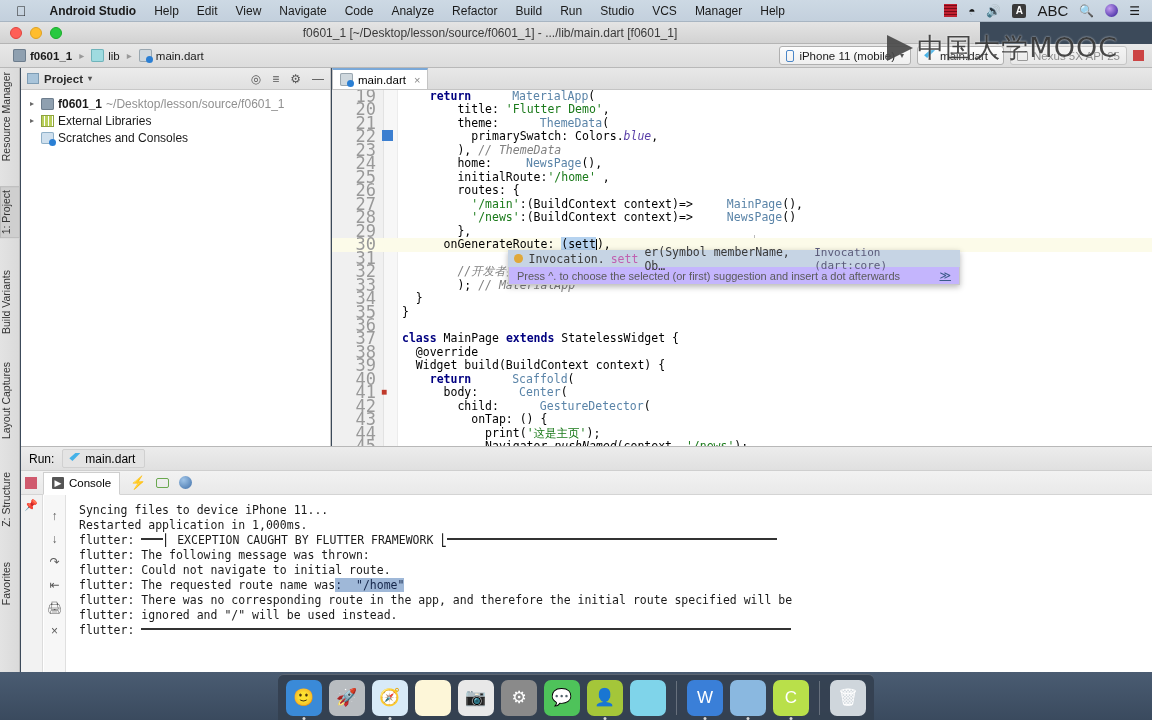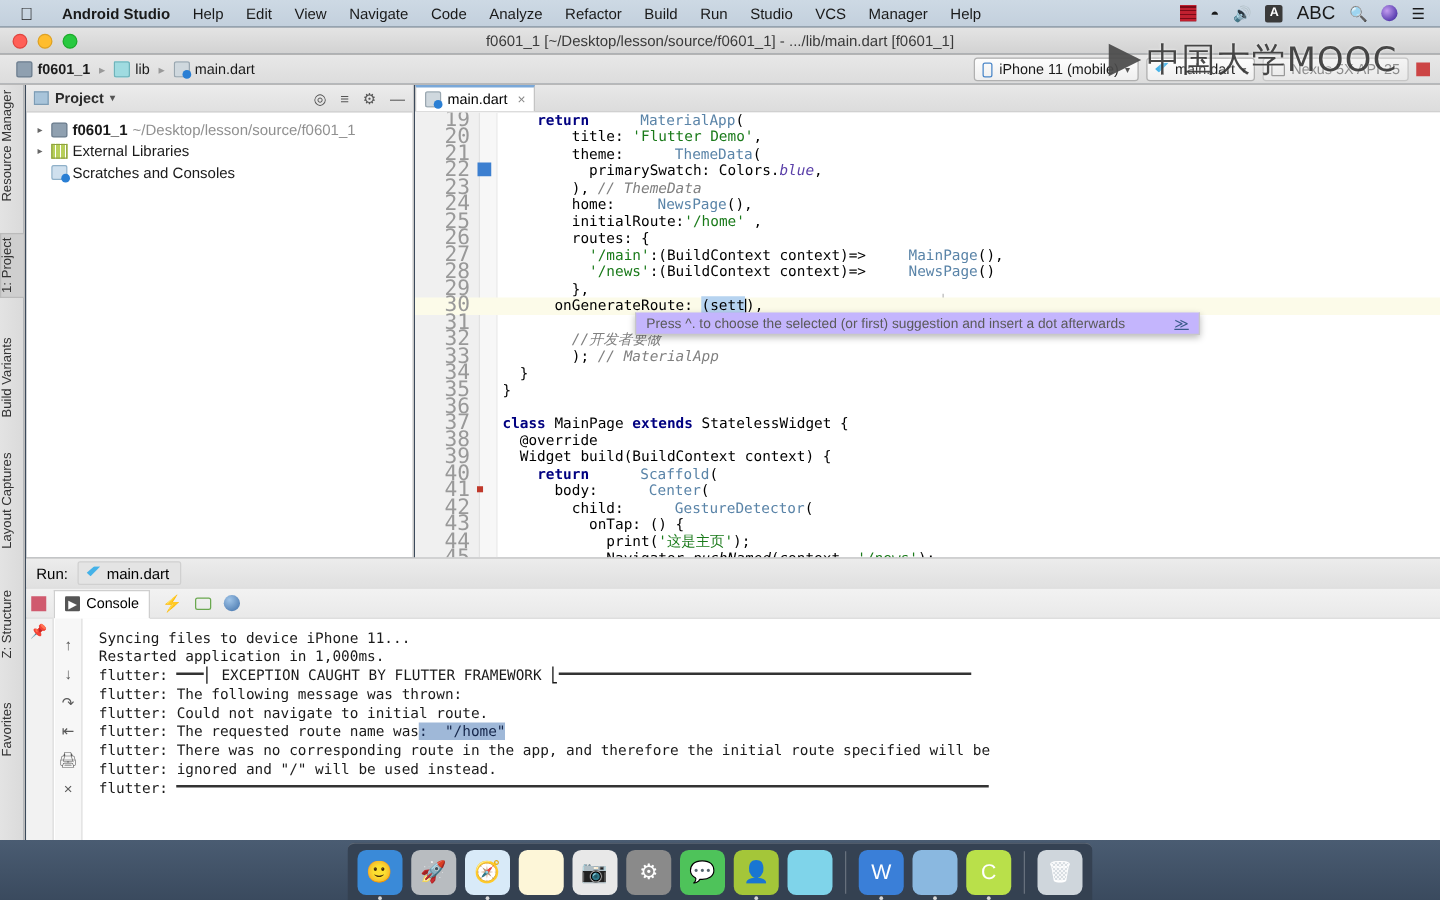--- a/index.html
+++ b/index.html
@@ -25,21 +25,21 @@
   .mb-icon { font-size: 12px; display: inline-block; }
   .redbox { width: 13px; height: 13px; background: #aa1122;
             background-image: repeating-linear-gradient(0deg,#c02030 0 2px,#7a0a18 2px 3px); }
   .abox { width: 14px; height: 14px; background: #3a3a3a; color: #fff; font-size: 10px;
           text-align: center; line-height: 14px; border-radius: 2px; font-weight: bold; }
   .siri { width: 13px; height: 13px; border-radius: 50%;
           background: radial-gradient(circle at 35% 35%, #c39cf0, #5a3fb0 70%, #2a1d70); }
 
   
   .titlebar {
-    position: absolute; top: 22px; left: 0; width: 1152px; height: 22px;
+    position: absolute; top: 22px; left: 0; width: 980px; height: 22px;
     background: linear-gradient(#e4e4e4, #d2d2d2);
     border-bottom: 1px solid #b4b4b4;
     display: flex; align-items: center;
   }
   .traffic { display: flex; gap: 8px; padding-left: 10px; }
   .dot { width: 12px; height: 12px; border-radius: 50%; }
   .dot.r { background: #ff5f57; border: 1px solid #e0443e; }
   .dot.y { background: #ffbd2e; border: 1px solid #dea123; }
   .dot.g { background: #28c940; border: 1px solid #1aab29; }
   .wintitle {
@@ -441,20 +441,27 @@
       <div class="fold"></div>
 
       <div class="foldline" style="left:422px; top:145px; height:13px;"></div>
 
       <div class="bluemark" style="top:40px"></div>
       <div class="breakp" style="top:296px">■</div>
 
       <div class="codelines" id="codelines"><div class="ln"><span class="num">19</span><span class="txt">    <span class="kw">return</span> <span class="typ">MaterialApp</span>(</span></div><div class="ln"><span class="num">20</span><span class="txt">        title: <span class="str">'Flutter Demo'</span>,</span></div><div class="ln"><span class="num">21</span><span class="txt">        theme: <span class="typ">ThemeData</span>(</span></div><div class="ln"><span class="num">22</span><span class="txt">          primarySwatch: Colors.<span class="cnst">blue</span>,</span></div><div class="ln"><span class="num">23</span><span class="txt">        ), <span class="cmt">// ThemeData</span></span></div><div class="ln"><span class="num">24</span><span class="txt">        home:<span class="typ">NewsPage</span>(),</span></div><div class="ln"><span class="num">25</span><span class="txt">        initialRoute:<span class="str">'/home'</span> ,</span></div><div class="ln"><span class="num">26</span><span class="txt">        routes: {</span></div><div class="ln"><span class="num">27</span><span class="txt">          <span class="str">'/main'</span>:(BuildContext context)=&gt;<span class="typ">MainPage</span>(),</span></div><div class="ln"><span class="num">28</span><span class="txt">          <span class="str">'/news'</span>:(BuildContext context)=&gt;<span class="typ">NewsPage</span>()</span></div><div class="ln"><span class="num">29</span><span class="txt">        },</span></div><div class="ln hl"><span class="num">30</span><span class="txt">      onGenerateRoute: <span class="selbox">(sett</span><span class="caret-mark"></span>),</span></div><div class="ln"><span class="num">31</span><span class="txt"></span></div><div class="ln"><span class="num">32</span><span class="txt">        <span class="cmt">//开发者要做</span></span></div><div class="ln"><span class="num">33</span><span class="txt">        ); <span class="cmt">// MaterialApp</span></span></div><div class="ln"><span class="num">34</span><span class="txt">  }</span></div><div class="ln"><span class="num">35</span><span class="txt">}</span></div><div class="ln"><span class="num">36</span><span class="txt"></span></div><div class="ln"><span class="num">37</span><span class="txt"><span class="kw">class</span> MainPage <span class="kw">extends</span> StatelessWidget {</span></div><div class="ln"><span class="num">38</span><span class="txt">  @override</span></div><div class="ln"><span class="num">39</span><span class="txt">  Widget build(BuildContext context) {</span></div><div class="ln"><span class="num">40</span><span class="txt">    <span class="kw">return</span> <span class="typ">Scaffold</span>(</span></div><div class="ln"><span class="num">41</span><span class="txt">      body: <span class="typ">Center</span>(</span></div><div class="ln"><span class="num">42</span><span class="txt">        child: <span class="typ">GestureDetector</span>(</span></div><div class="ln"><span class="num">43</span><span class="txt">          onTap: () {</span></div><div class="ln"><span class="num">44</span><span class="txt">            print(<span class="str">'这是主页'</span>);</span></div><div class="ln"><span class="num">45</span><span class="txt">            Navigator.<span class="mth">pushNamed</span>(context, <span class="str">'/news'</span>);</span></div></div>
 
       <div class="acpopup">
+        <div class="ac-item">
+          <span class="ac-bulb"></span>
+          <span class="sig">Invocation.</span>
+            <span class="sel">sett</span>
+            <span class="sig">er(Symbol memberName, Ob…</span>
+          <span class="tail">Invocation (dart:core)</span>
+        </div>
         <div class="ac-hint">
           <span>Press ^. to choose the selected (or first) suggestion and insert a dot afterwards</span>
           <span class="more">≫</span>
         </div>
       </div>
     </div>
   </div>
 
   <div class="runpanel">
     <div class="run-head">

